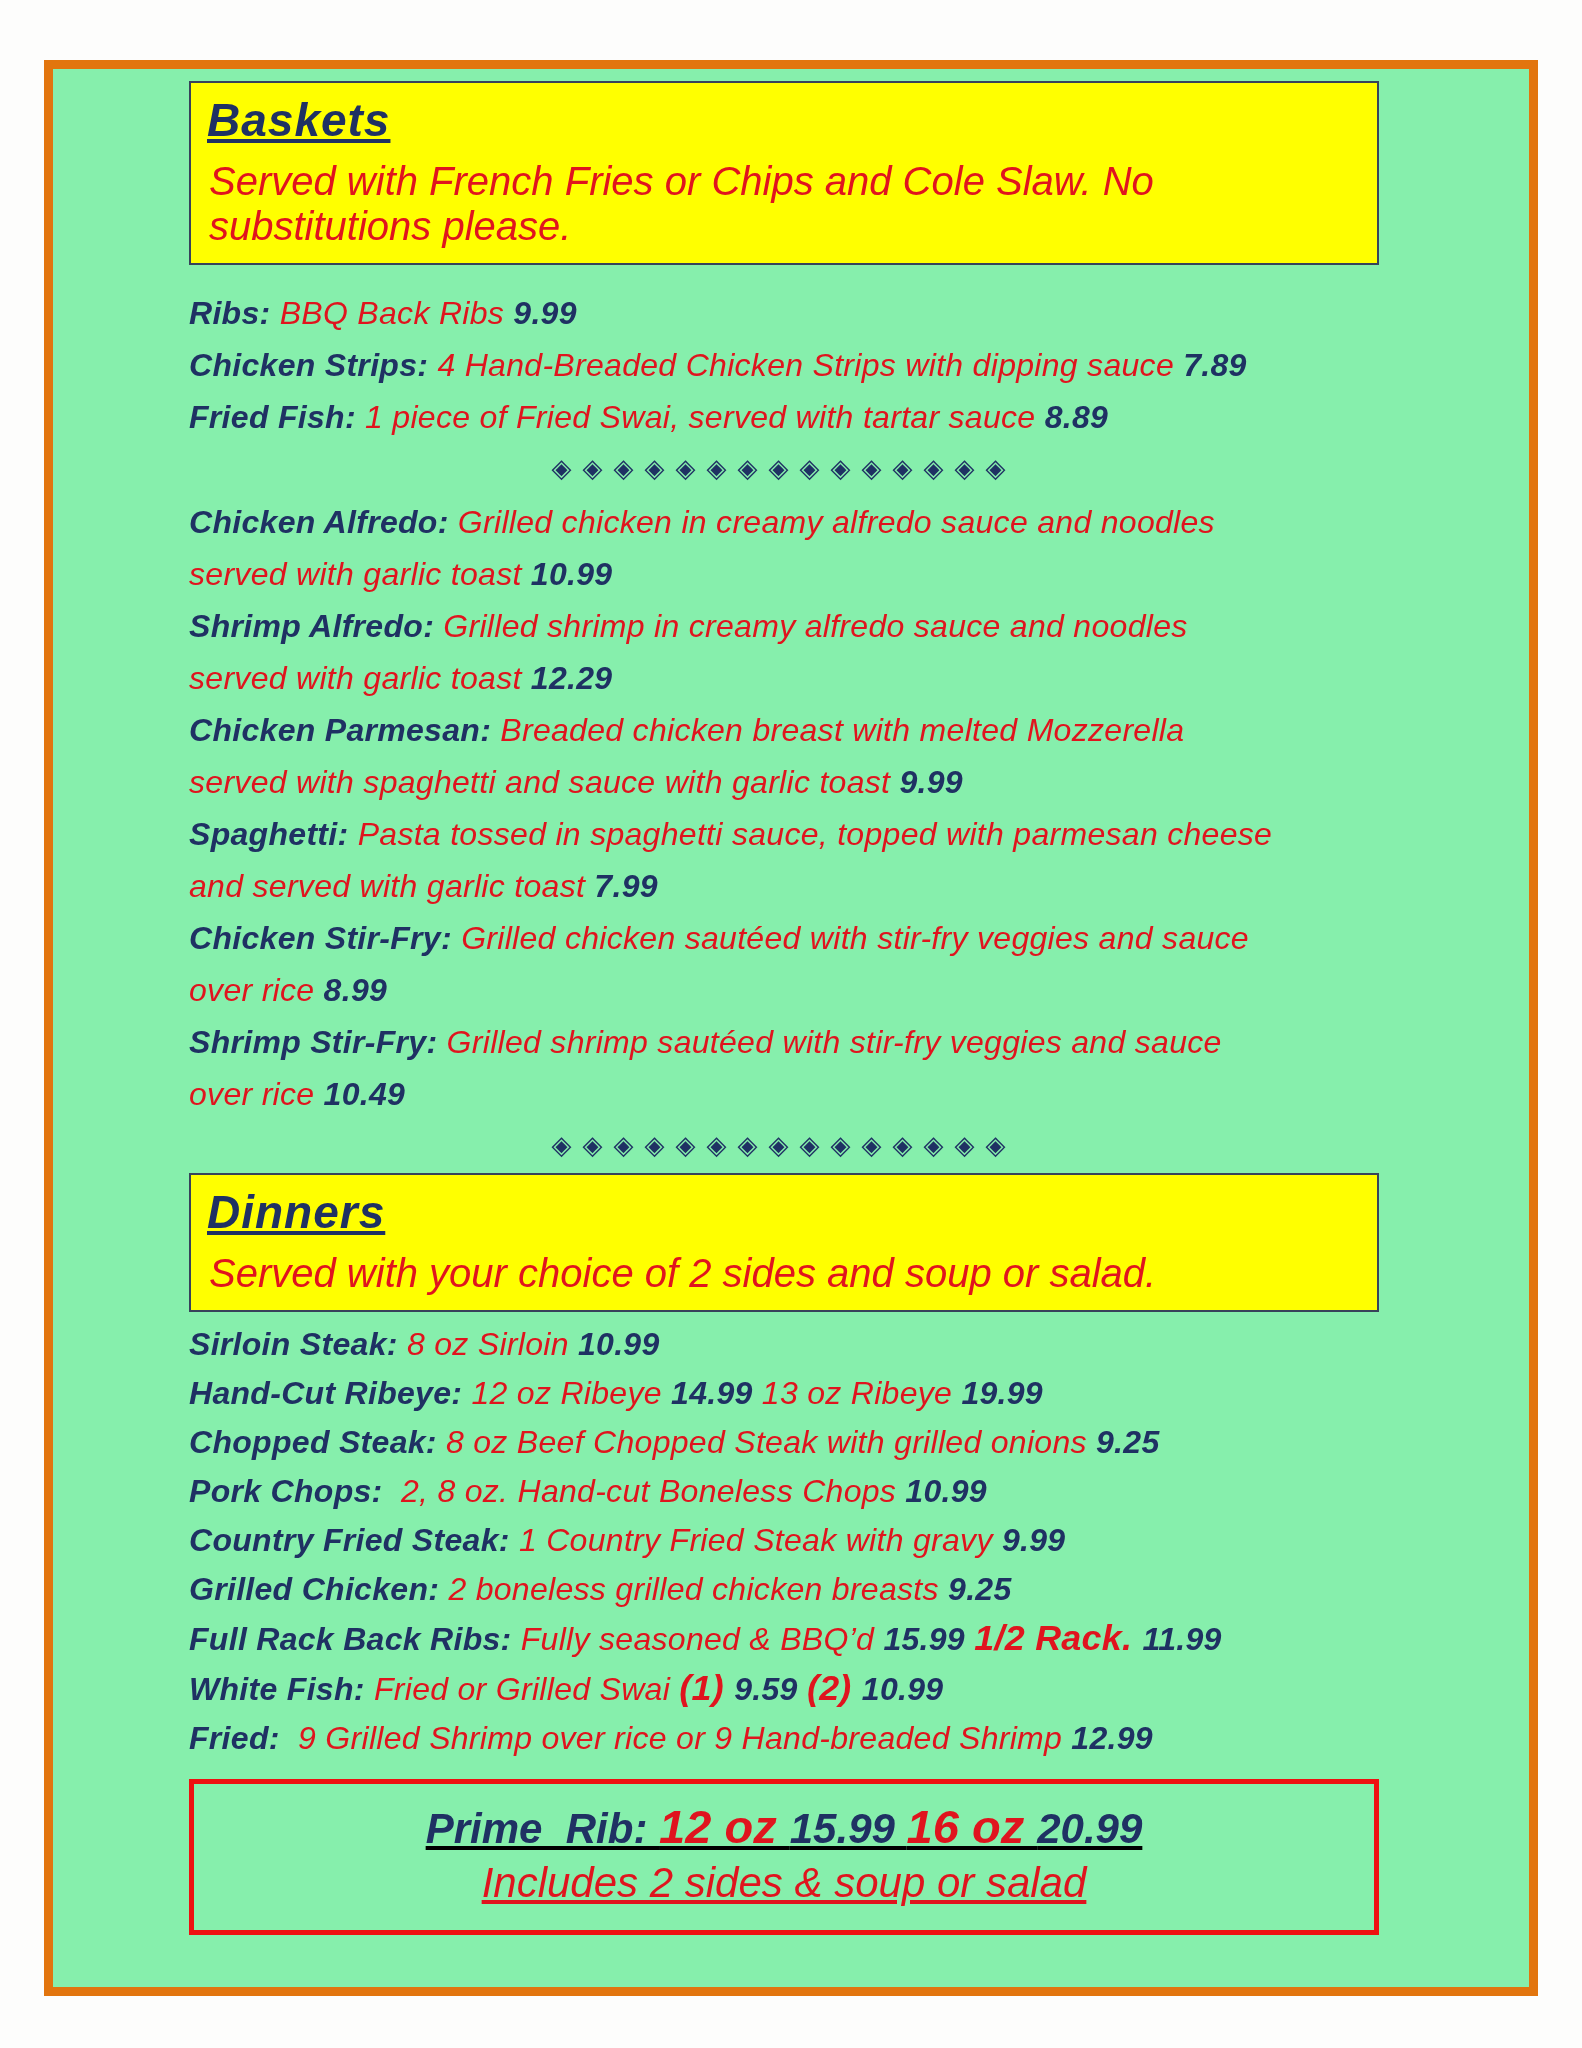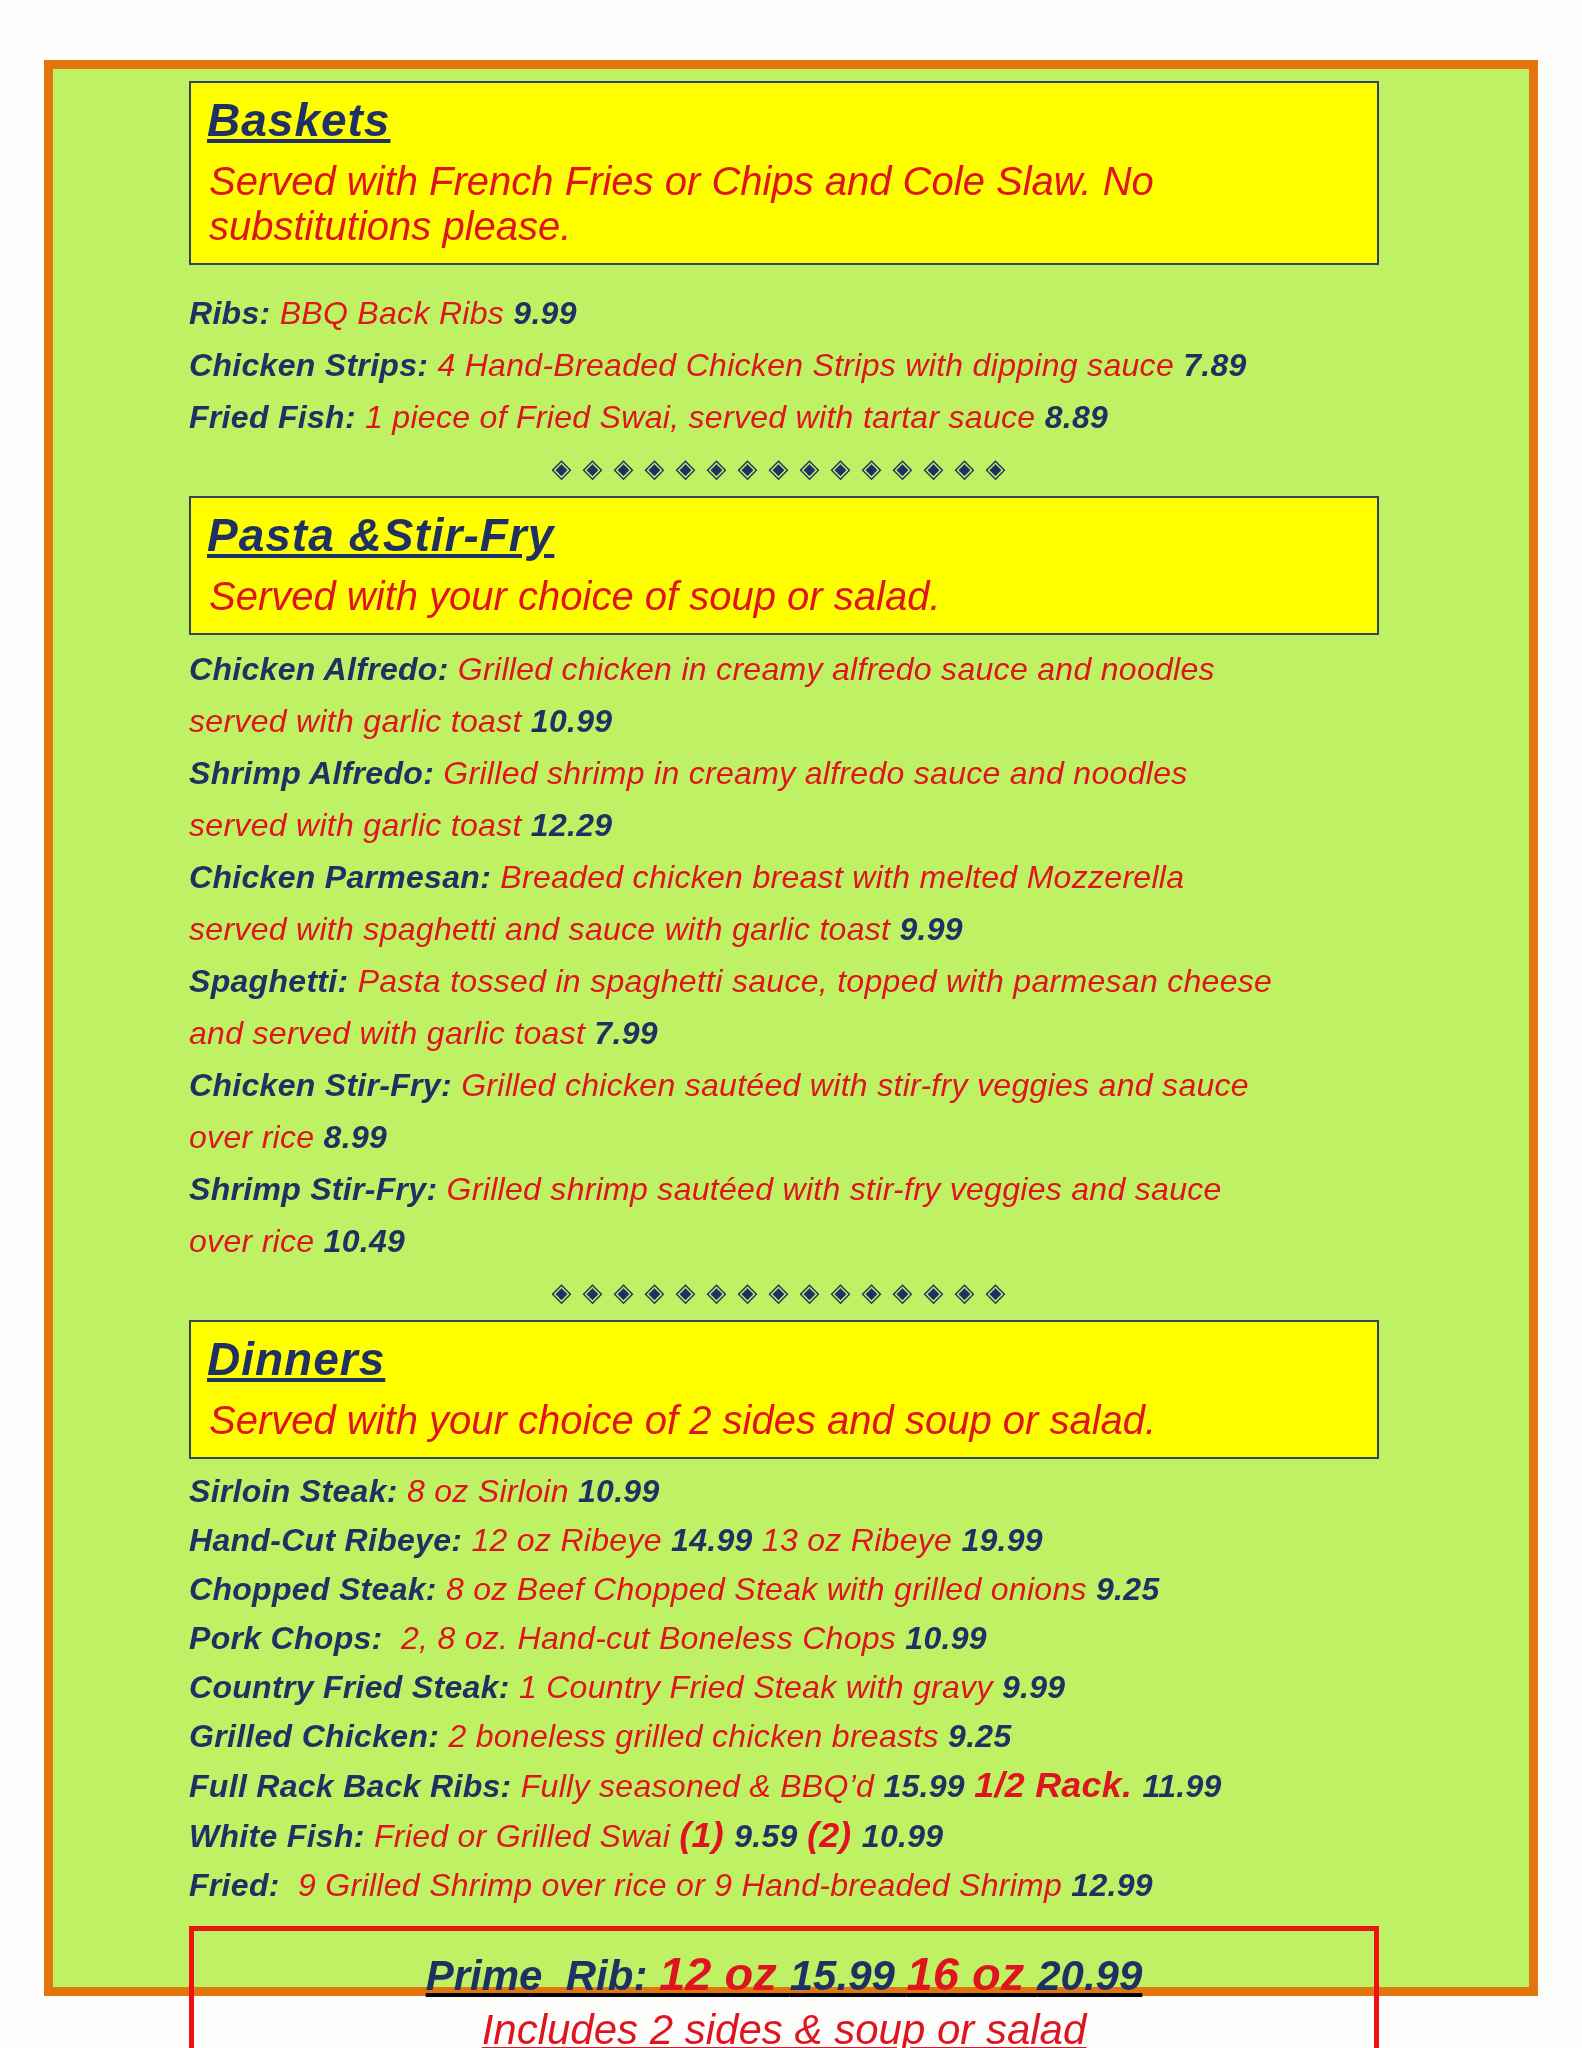--- a/index.html
+++ b/index.html
@@ -15,21 +15,21 @@
     width:1582px;height:2048px;
     background:#fdfdfc;
     font-family:"Liberation Sans", sans-serif;
     position:relative;
     overflow:hidden;
   }
   .page{
     position:absolute;
     left:44px;top:60px;right:44px;bottom:52px;
     border:9px solid var(--orange);
-    background:#bef264;
+    background:#86efac;
   }
   .content{
     padding:12px 150px 0 136px;
     font-style:italic;
   }
   .sec-head{
     background:var(--yellow);
     border:2px solid var(--header-border);
     padding:10px 20px 14px 16px;
   }
@@ -98,24 +98,20 @@
       </header>
       <div class="items items-baskets">
           <p class="item"><span class="seg-name">Ribs: </span><span class="seg-desc">BBQ Back Ribs </span><span class="seg-price">9.99</span></p>
           <p class="item"><span class="seg-name">Chicken Strips: </span><span class="seg-desc">4 Hand-Breaded Chicken Strips with dipping sauce </span><span class="seg-price">7.89</span></p>
           <p class="item"><span class="seg-name">Fried Fish: </span><span class="seg-desc">1 piece of Fried Swai, served with tartar sauce </span><span class="seg-price">8.89</span></p>
         </div>
       <div class="divider">◈◈◈◈◈◈◈◈◈◈◈◈◈◈◈</div>
     </section>
 
     <section class="sec-gap">
-      <header class="sec-head">
-        <h2 class="sec-title">Pasta &amp;Stir-Fry</h2>
-        <p class="sec-sub">Served with your choice of soup or salad.</p>
-      </header>
       <div class="items">
           <p class="item"><span class="seg-name">Chicken Alfredo: </span><span class="seg-desc">Grilled chicken in creamy alfredo sauce and noodles
 served with garlic toast </span><span class="seg-price">10.99</span></p>
           <p class="item"><span class="seg-name">Shrimp Alfredo: </span><span class="seg-desc">Grilled shrimp in creamy alfredo sauce and noodles
 served with garlic toast </span><span class="seg-price">12.29</span></p>
           <p class="item"><span class="seg-name">Chicken Parmesan: </span><span class="seg-desc">Breaded chicken breast with melted Mozzerella
 served with spaghetti and sauce with garlic toast </span><span class="seg-price">9.99</span></p>
           <p class="item"><span class="seg-name">Spaghetti: </span><span class="seg-desc">Pasta tossed in spaghetti sauce, topped with parmesan cheese
 and served with garlic toast </span><span class="seg-price">7.99</span></p>
           <p class="item"><span class="seg-name">Chicken Stir-Fry: </span><span class="seg-desc">Grilled chicken sautéed with stir-fry veggies and sauce

